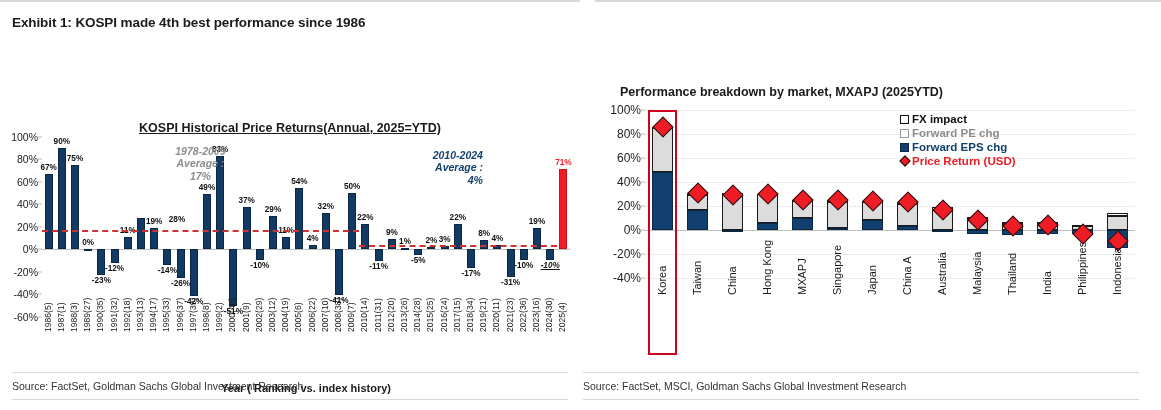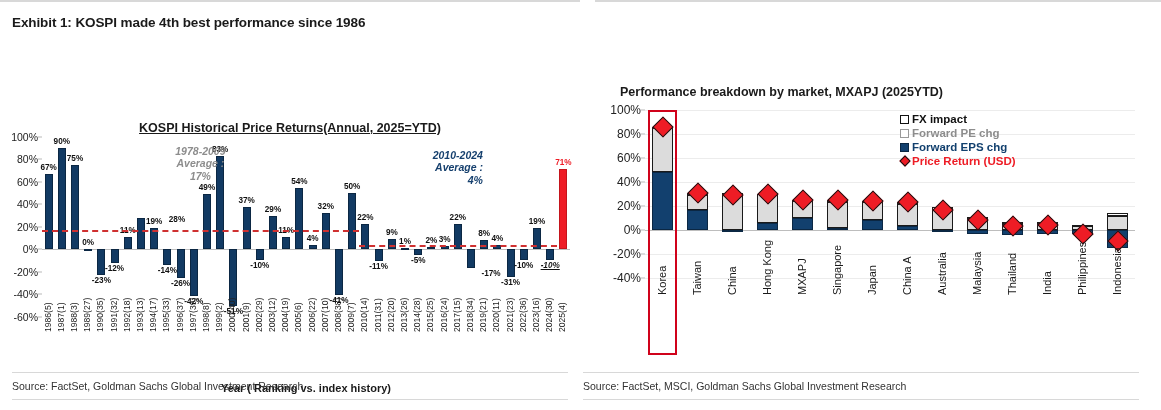--- a/index.html
+++ b/index.html
@@ -186,21 +186,21 @@
           <div class="blabel" style="left: 363px; top: 100.375px;">1%</div>
           <div class="bar1" style="left: 372.108px; top: 112.5px; width: 8.184px; height: 5.625px;"></div>
           <div class="blabel" style="left: 376.2px; top: 119.125px;">-5%</div>
           <div class="bar1" style="left: 385.308px; top: 110.25px; width: 8.184px; height: 2.25px;"></div>
           <div class="blabel" style="left: 389.4px; top: 99.25px;">2%</div>
           <div class="bar1" style="left: 398.508px; top: 109.125px; width: 8.184px; height: 3.375px;"></div>
           <div class="blabel" style="left: 402.6px; top: 98.125px;">3%</div>
           <div class="bar1" style="left: 411.708px; top: 87.75px; width: 8.184px; height: 24.75px;"></div>
           <div class="blabel" style="left: 415.8px; top: 76.75px;">22%</div>
           <div class="bar1" style="left: 424.908px; top: 112.5px; width: 8.184px; height: 19.125px;"></div>
-          <div class="blabel" style="left: 449px; top: 132.625px;">-17%</div>
+          <div class="blabel" style="left: 429px; top: 132.625px;">-17%</div>
           <div class="bar1" style="left: 438.108px; top: 103.5px; width: 8.184px; height: 9px;"></div>
           <div class="blabel" style="left: 442.2px; top: 92.5px;">8%</div>
           <div class="bar1" style="left: 451.308px; top: 108px; width: 8.184px; height: 4.5px;"></div>
           <div class="blabel" style="left: 455.4px; top: 97px;">4%</div>
           <div class="bar1" style="left: 464.508px; top: 112.5px; width: 8.184px; height: 28.125px;"></div>
           <div class="blabel" style="left: 468.6px; top: 141.625px;">-31%</div>
           <div class="bar1" style="left: 477.708px; top: 112.5px; width: 8.184px; height: 11.25px;"></div>
           <div class="blabel" style="left: 481.8px; top: 124.75px;">-10%</div>
           <div class="bar1" style="left: 490.908px; top: 91.125px; width: 8.184px; height: 21.375px;"></div>
           <div class="blabel" style="left: 495px; top: 80.125px;">19%</div>

